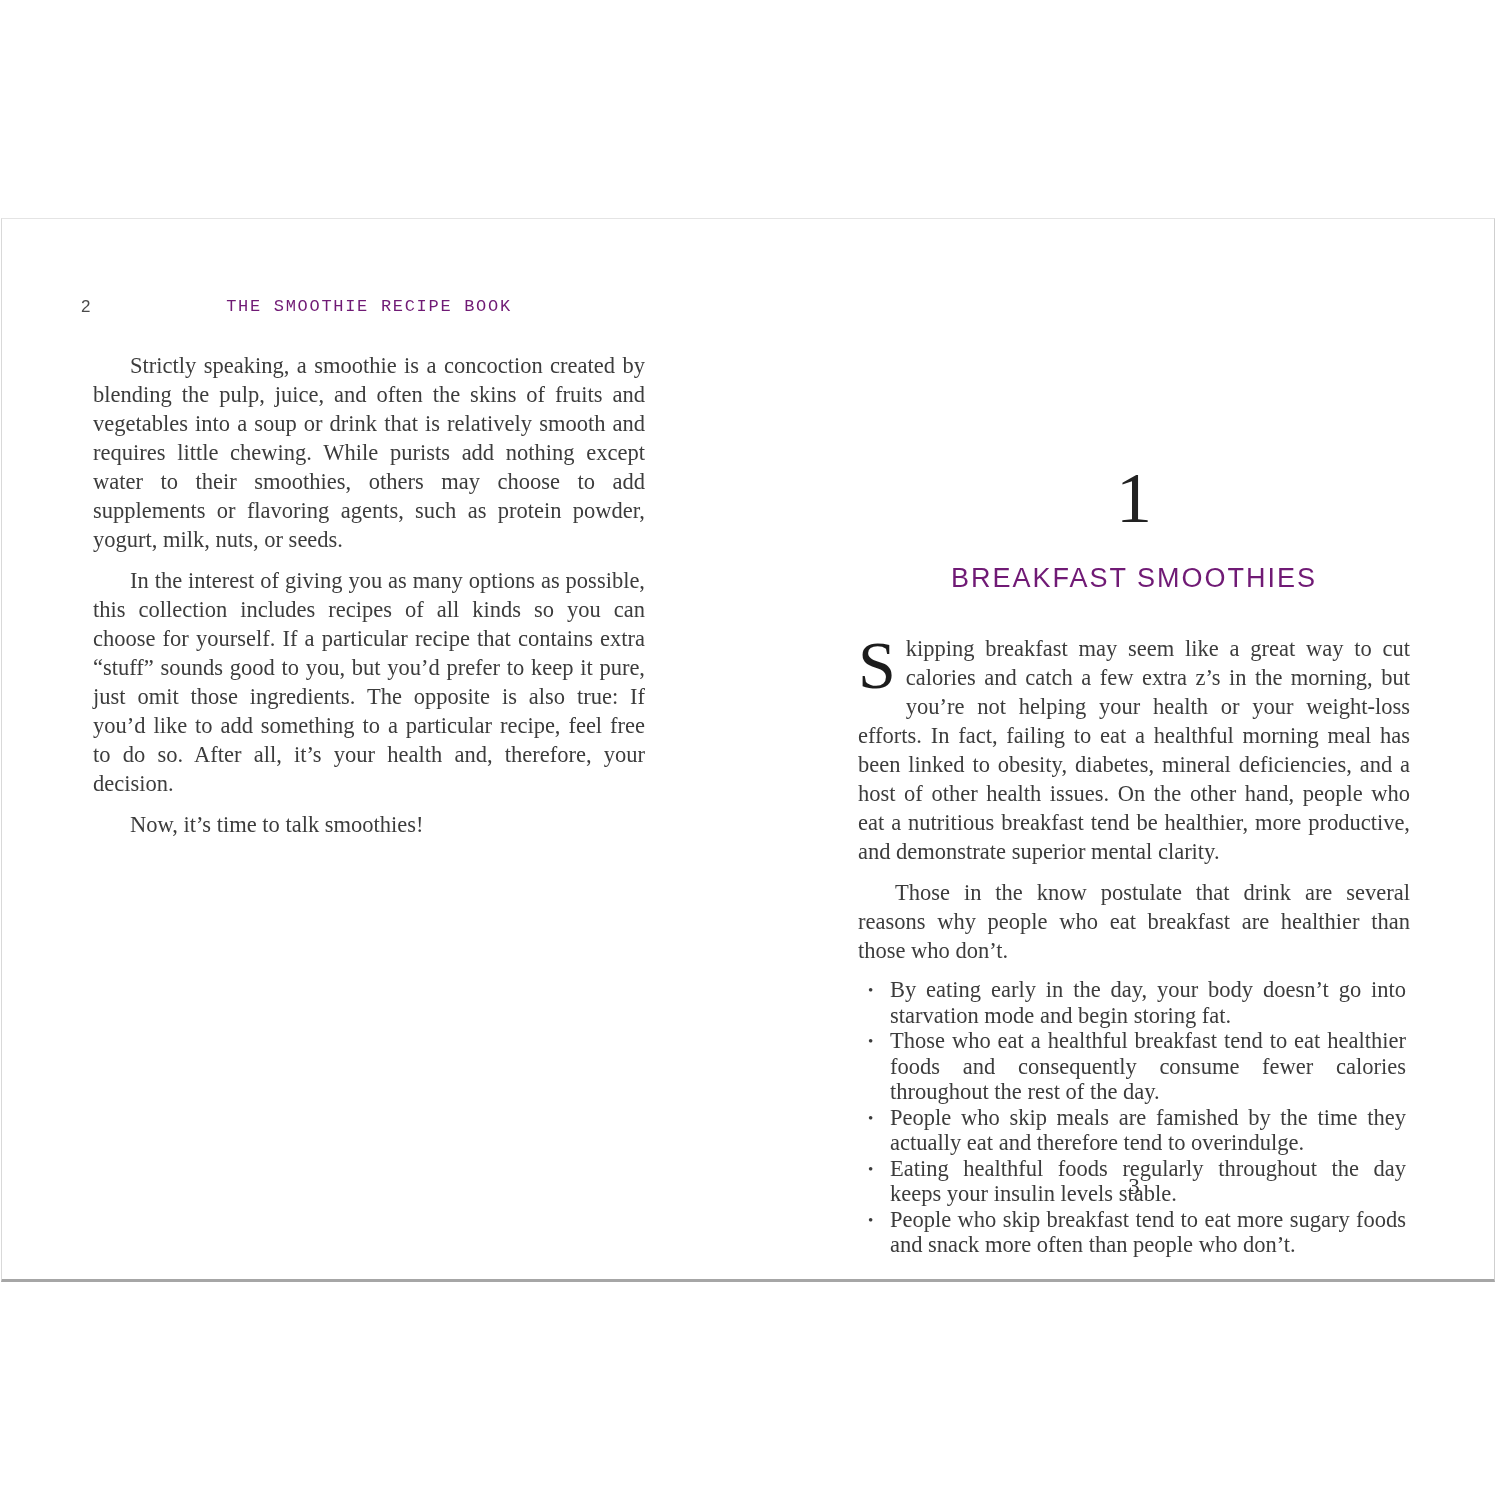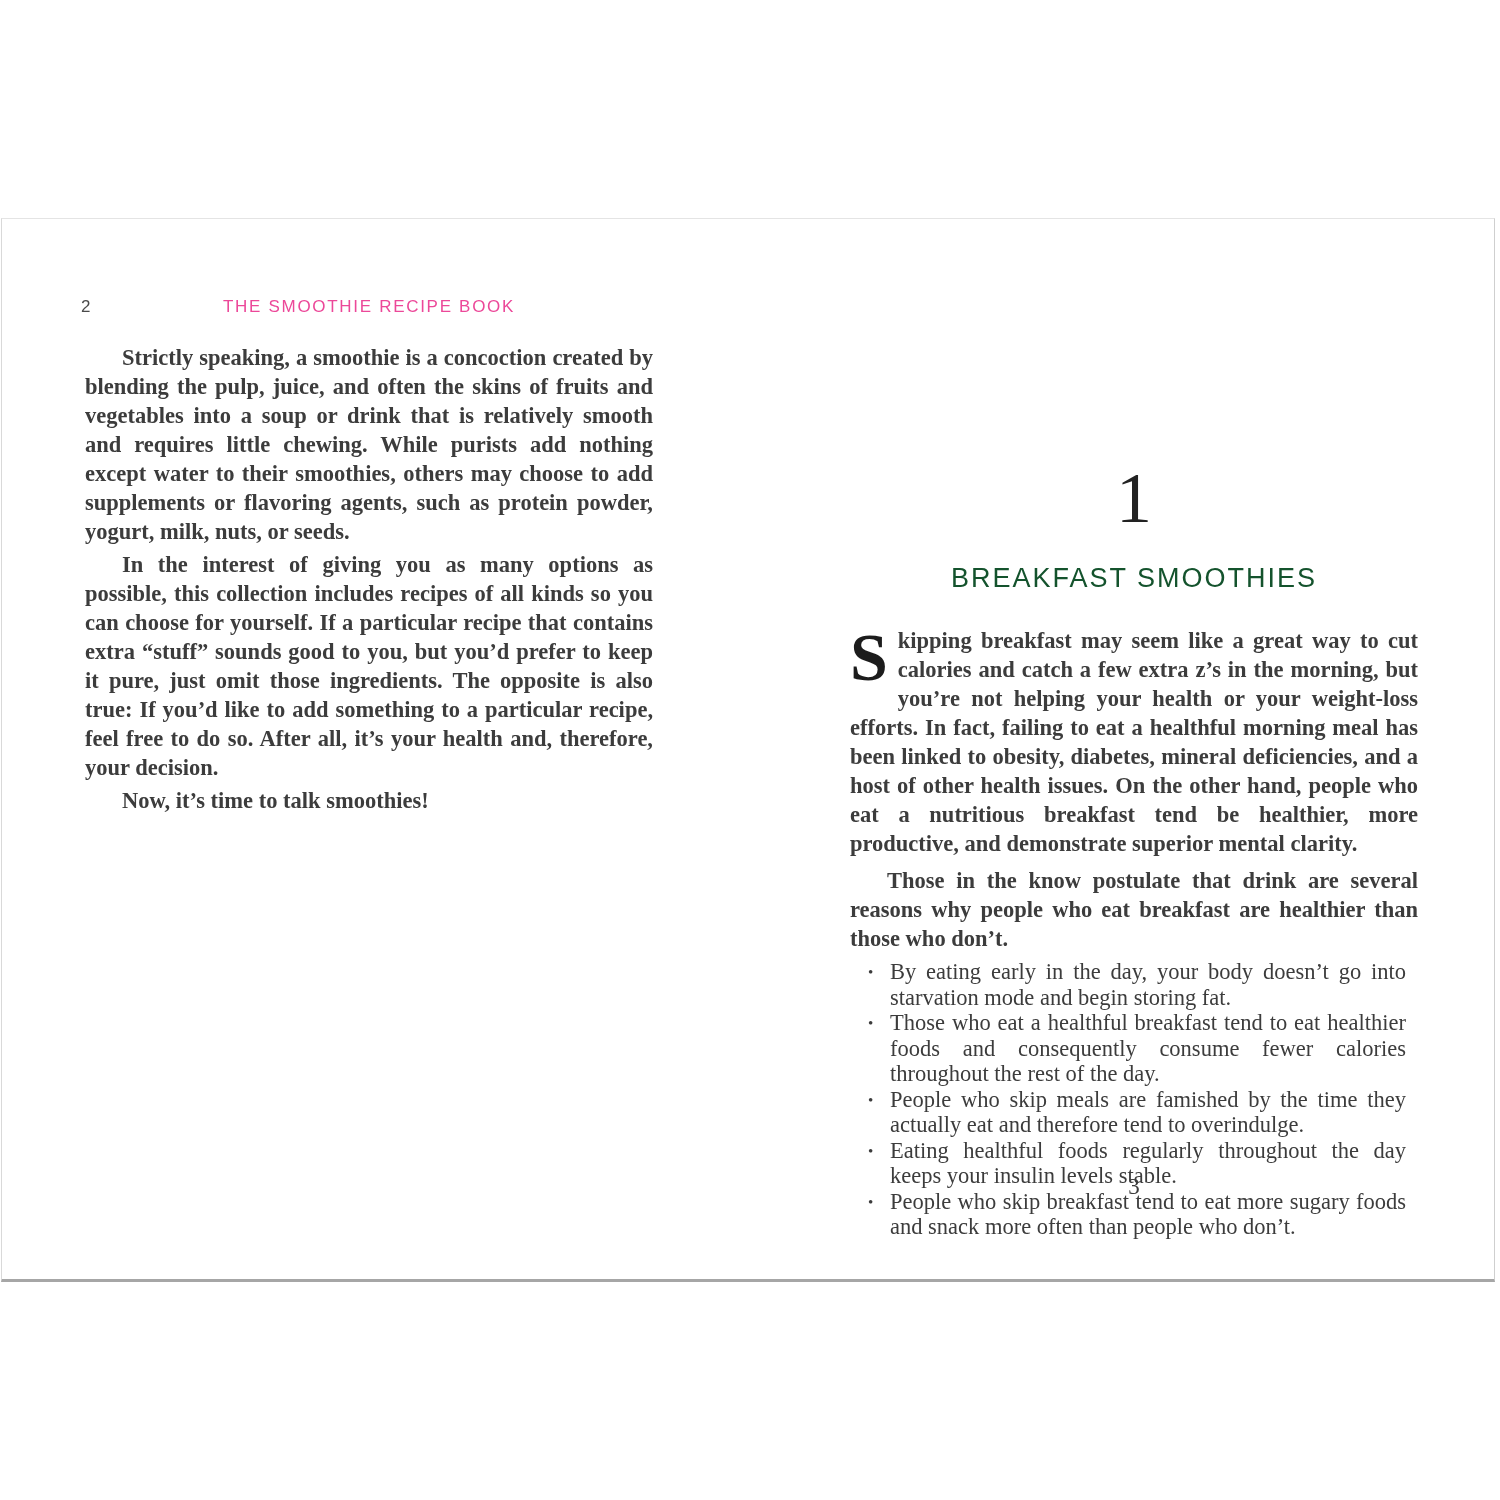--- a/index.html
+++ b/index.html
@@ -51,37 +51,38 @@
     font-size: 17px;
     line-height: 20px;
     letter-spacing: 1px;
   }
   .head-title {
     display: block;
     text-align: center;
     font-size: 17px;
     line-height: 20px;
     letter-spacing: 1.7px;
-    color: #ec4899;
+    color: #701a75;
+    font-family: Liberation Mono, monospace;
   }
 
   
   .body-text {
     position: absolute;
     left: 0;
     width: 576px;
     font-family: "Liberation Serif", "DejaVu Serif", serif;
     font-size: 22.5px;
     line-height: 29px;
     color: #3c3c3c;
     text-align: justify;
   }
   .page-left  .body-text { top: 120px; }
   .page-right .body-text { top: 403px; }
-  .body-text p { margin: 4px; font-weight: bold; }
+  .body-text p { margin: 12px; }
   p.indent { text-indent: 37px; }
   .page-right p.indent { margin-top: 8px; }
 
   
   .chapter-number {
     position: absolute;
     top: 243px;
     left: 0;
     width: 100%;
     text-align: center;
@@ -96,21 +97,21 @@
     top: 344px;
     left: 0;
     width: 100%;
     margin: 0;
     text-align: center;
     font-family: "Liberation Sans", sans-serif;
     font-weight: 400;
     font-size: 27px;
     line-height: 30px;
     letter-spacing: 2px;
-    color: #14532d;
+    color: #701a75;
   }
 
   
   .drop-cap {
     float: left;
     font-family: "Liberation Serif", "DejaVu Serif", serif;
     font-size: 68px;
     line-height: 56px;
     padding: 3px 10px 0 0;
     color: #1c1c1c;

